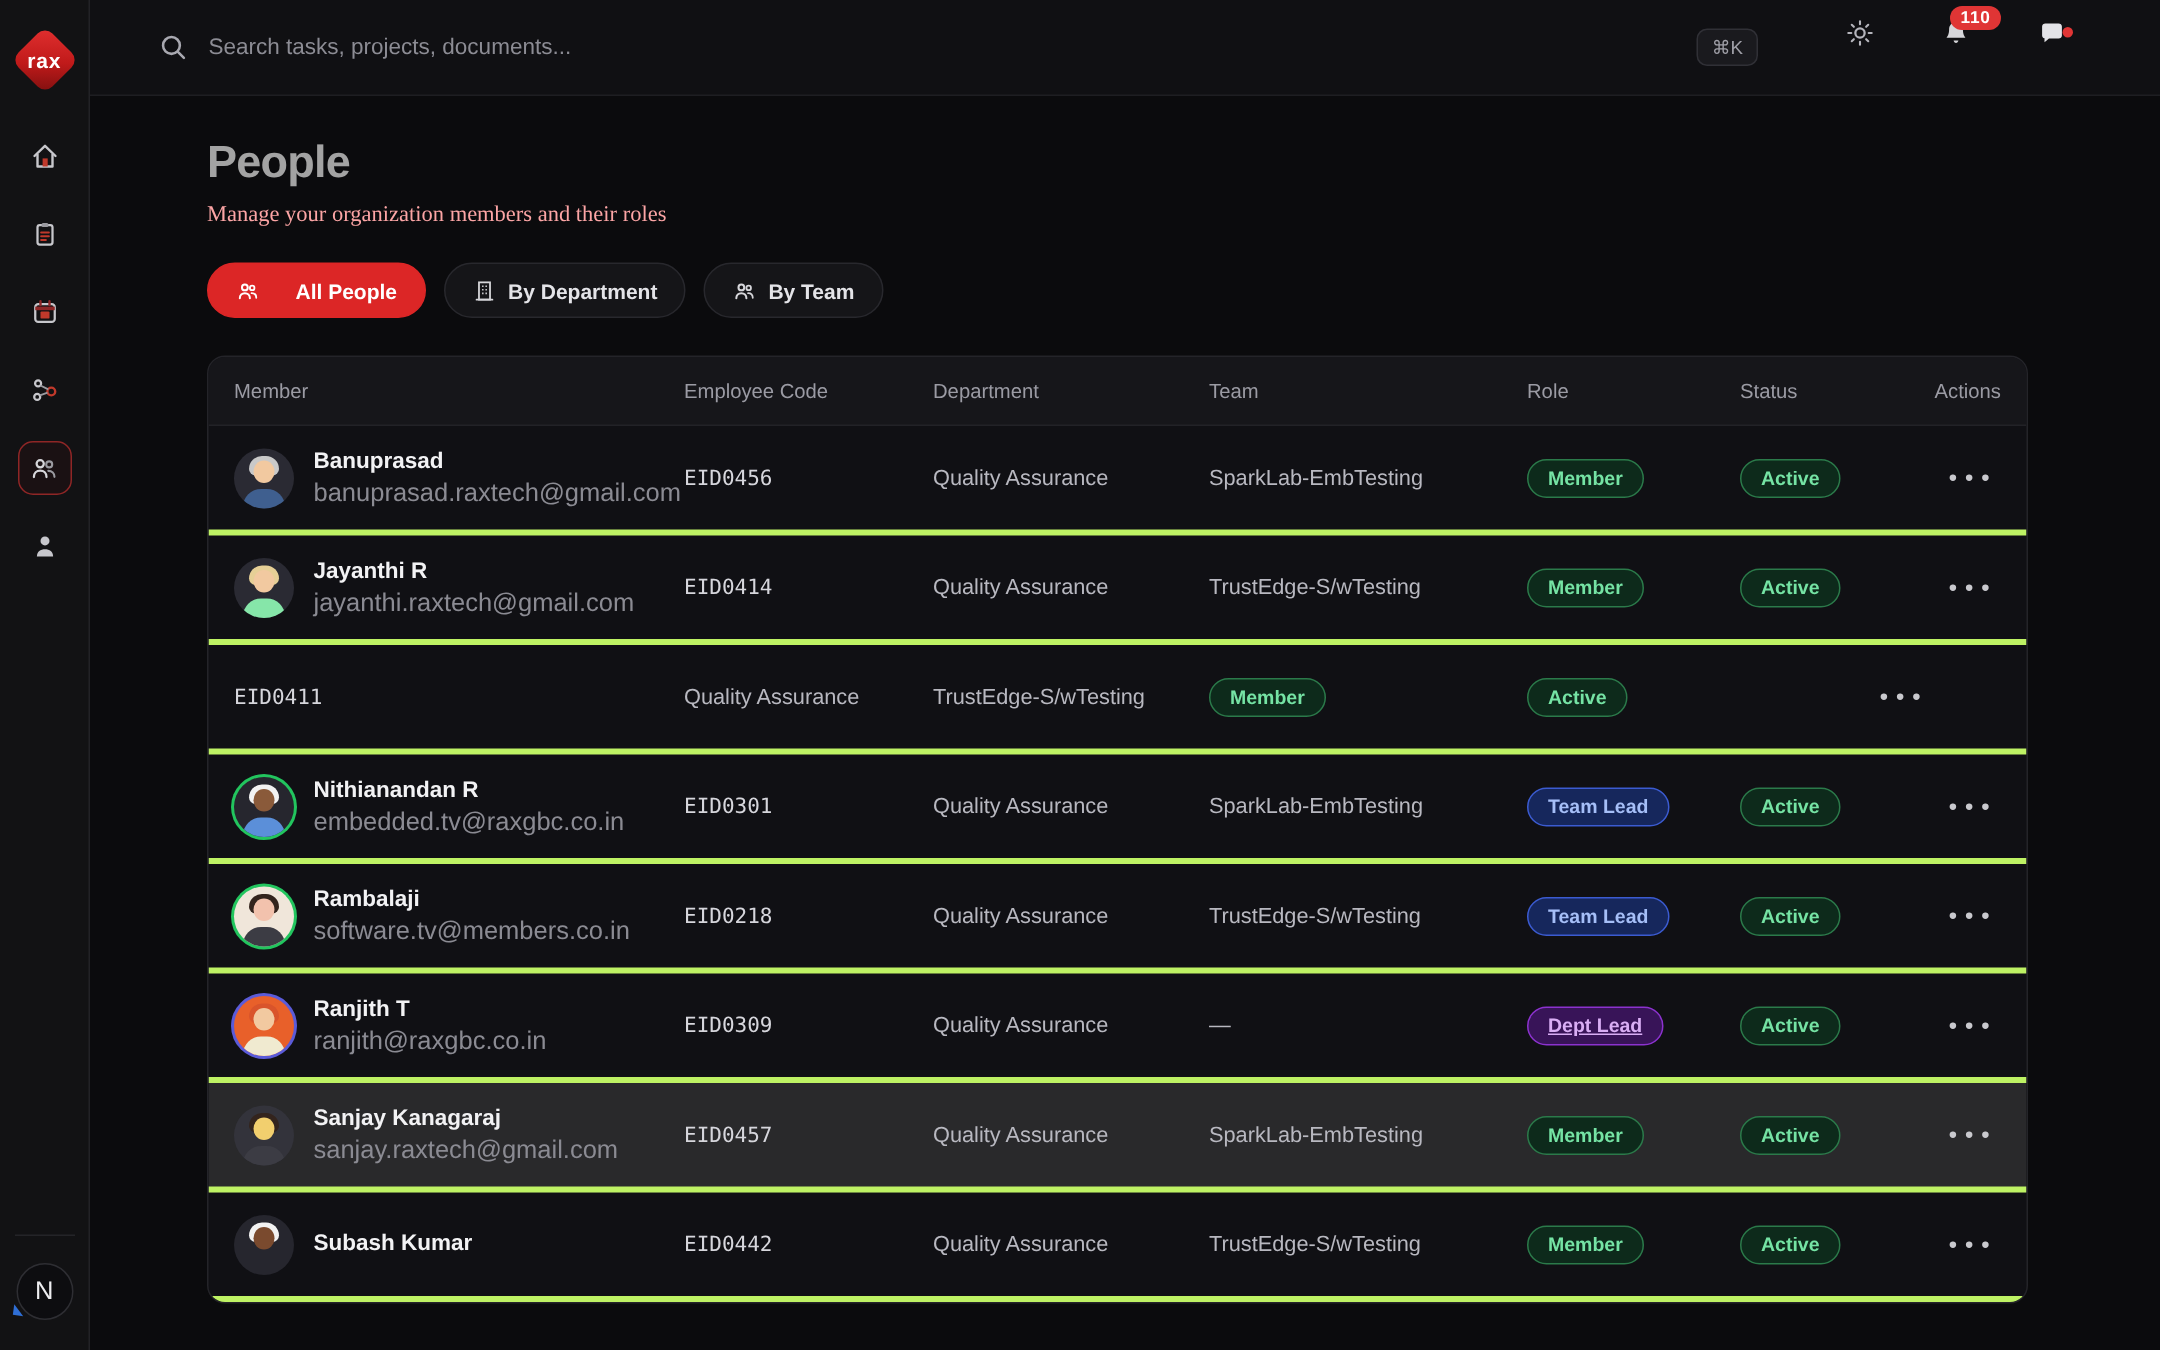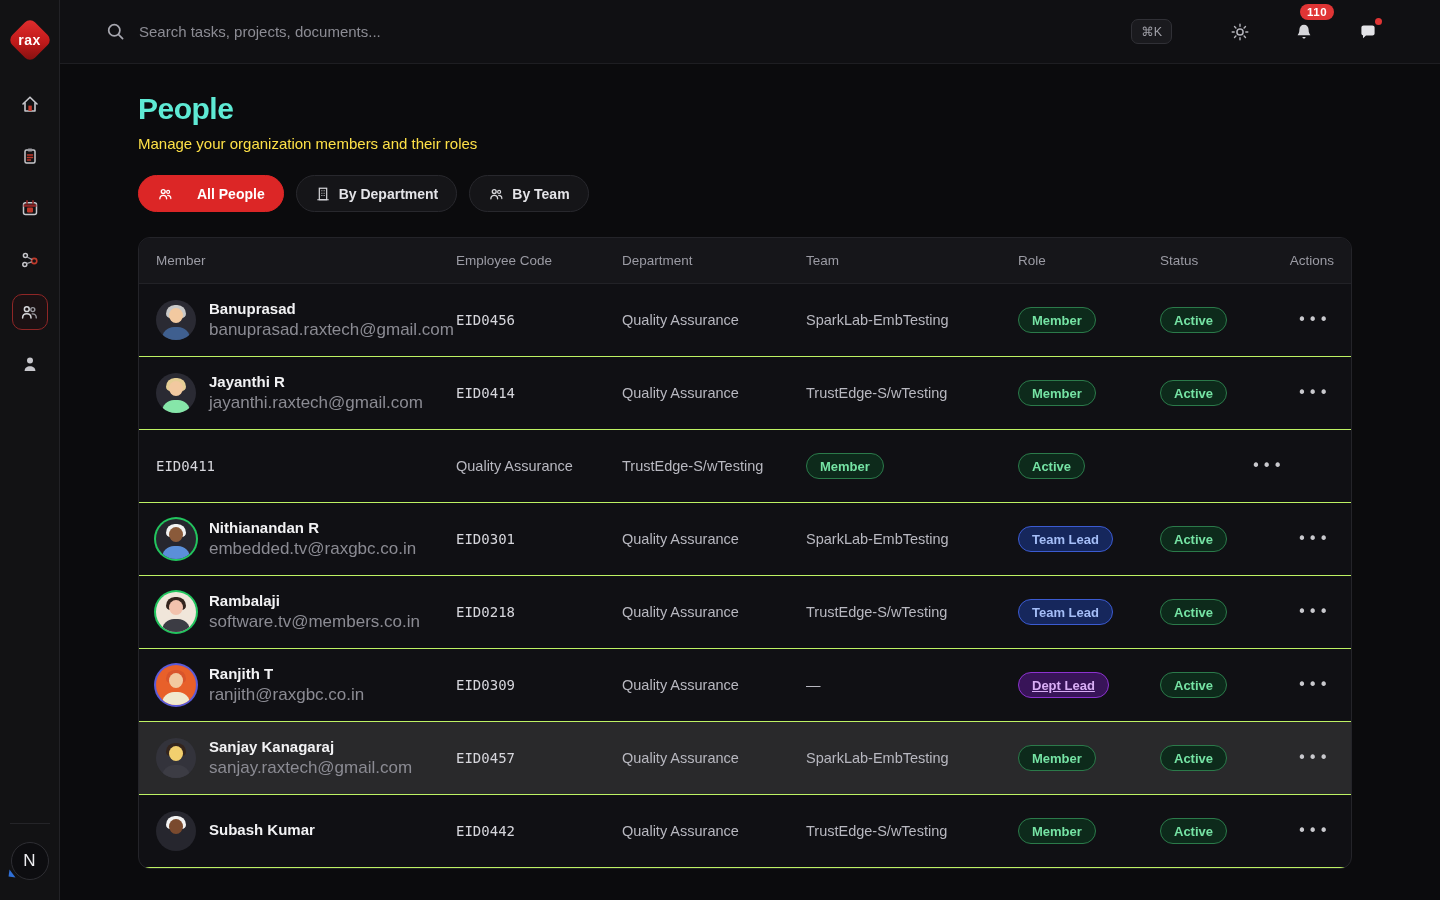--- a/index.html
+++ b/index.html
@@ -35,31 +35,31 @@
 
   
   .topbar { height:64px; background:#101013; border-bottom:1px solid #1e1e22; display:flex;
     align-items:center; padding:0 52px 0 46px; flex:none; }
   .topbar-search { display:flex; align-items:center; gap:14px; flex:1; }
   .topbar-search input { background:transparent; border:none; outline:none; color:#d8d8dc;
     font-size:15px; width:600px; font-family:"Liberation Sans",sans-serif; }
   .topbar-search input::placeholder { color:#8c8c94; }
   .kbd { border:1px solid #303036; background:#1a1a1e; border-radius:7px; padding:4px 9px;
     font-size:12.5px; color:#a0a0a8; margin-right:48px; cursor:pointer; }
-  .top-ico { width:40px; height:40px; display:flex; align-items:center; justify-content:center;
+  .top-ico { width:40px; height:40px; display:flex; align-items:flex-start; justify-content:center;
     position:relative; cursor:pointer; margin-left:24px; }
   .notif-badge { position:absolute; top:-8px; left:16px; background:#e03535; color:#fff;
     font-size:11.5px; font-weight:bold; border-radius:10px; padding:2px 7px; letter-spacing:0.5px; }
   .chat-dot { position:absolute; top:6px; right:6px; width:7px; height:7px; border-radius:50%;
     background:#e03535; }
 
   
   .content { flex:1; overflow:hidden; padding:28px 88px 0 78px; background:#0b0b0d; }
-  .page-title { font-size:30px; font-weight:bold; color:#5eead4; letter-spacing:-0.5px; }
-  .page-subtitle { margin-top:9px; font-size:15px; color:#fde047; }
+  .page-title { font-size:30px; font-weight:bold; color:#a3a3a3; letter-spacing:-0.5px; }
+  .page-subtitle { margin-top:9px; font-size:15px; color:#fca5a5;font-family:Liberation Serif, serif; }
 
   .tabs { display:flex; gap:12px; margin-top:23px; }
   .tab { height:37px; display:flex; align-items:center; gap:8px; padding:0 18px;
     border-radius:19px; font-size:14px; font-weight:bold; color:#e4e4e8; background:#151518;
     border:1px solid #28282d; cursor:pointer; font-family:"Liberation Sans",sans-serif; }
   .tab.active { background:#dc2626; border-color:#dc2626; color:#fff;gap:24px; }
 
   .filter-row { display:flex; margin-top:23px; gap:18px; }
   .search-box { flex:1; height:43px; background:#131316; border:1px solid #29292e;
     border-radius:10px; display:flex; align-items:center; padding:0 14px; }
@@ -75,21 +75,21 @@
 
   
   .table { margin-top:25px; background:#101014; border:1px solid #242429; border-radius:12px;
     overflow:hidden; }
   .thead, .trow { display:grid;
     grid-template-columns:300px 166px 184px 212px 142px 128px 1fr;
     align-items:center; padding:0 17px; }
   .thead { height:46px; background:#16161a; border-bottom:1px solid #222227; }
   .th { font-size:13.5px; color:#9b9ba4; }
   .th.right { text-align:right; }
-  .trow { height:73px; border-bottom:1px solid #bef264; cursor:pointer; }
+  .trow { height:73px; border-bottom:4px solid #bef264; cursor:pointer; }
   .trow.highlight { background:#29292b; }
   .member-cell { display:flex; align-items:center; gap:13px; }
   .avatar { position:relative; width:40px; height:40px; border-radius:50%; overflow:hidden;
     background:var(--abg,#26262e); flex:none; }
   .avatar .hair { position:absolute; top:5px; left:50%; transform:translateX(-50%); width:20px;
     height:13px; border-radius:10px 10px 5px 5px; background:var(--hair); }
   .avatar .head { position:absolute; top:8px; left:50%; transform:translateX(-50%); width:14px;
     height:15px; border-radius:50%; background:var(--skin); }
   .avatar .torso { position:absolute; bottom:-2px; left:50%; transform:translateX(-50%); width:28px;
     height:15px; border-radius:12px 12px 0 0; background:var(--shirt); }

